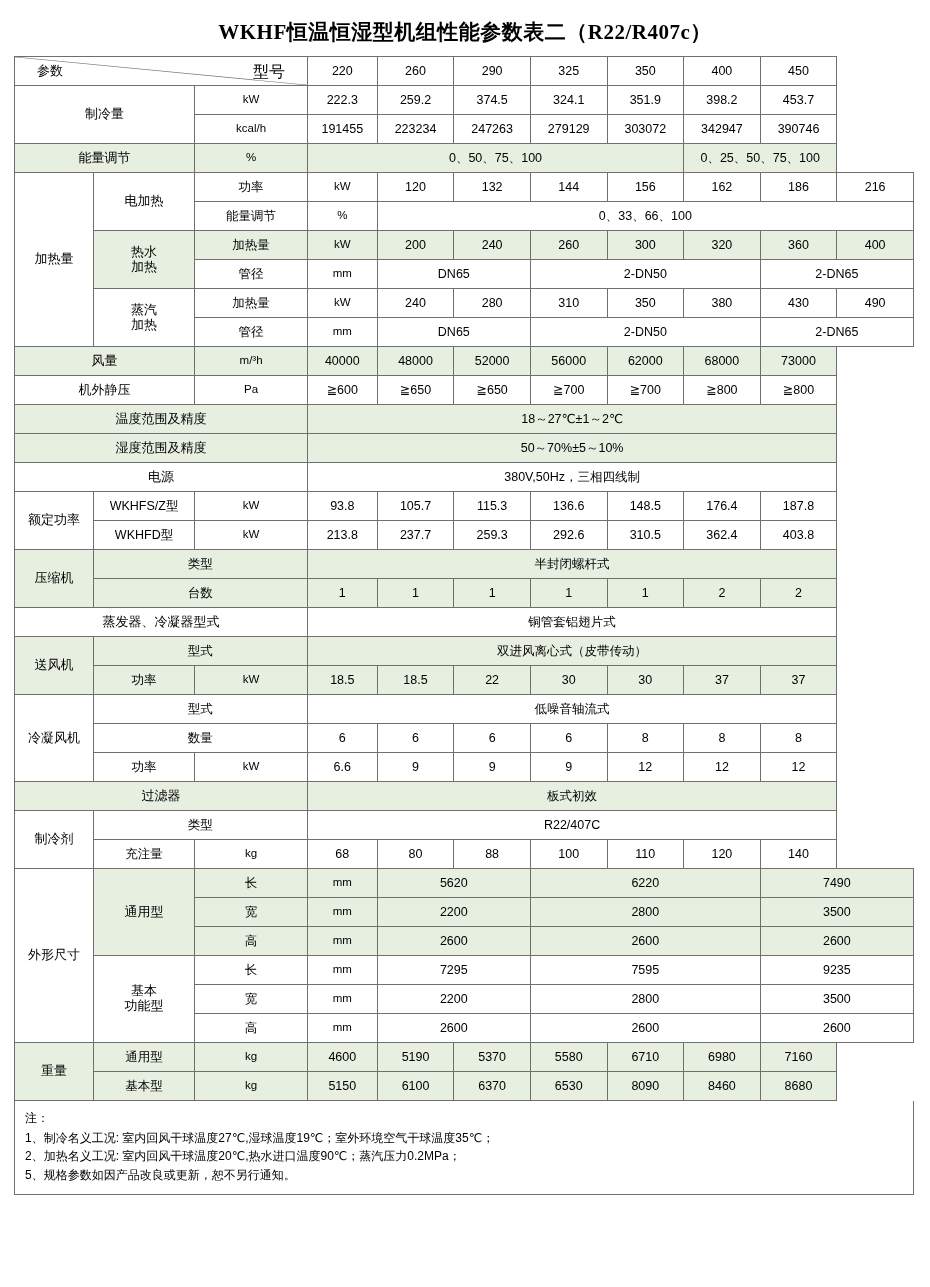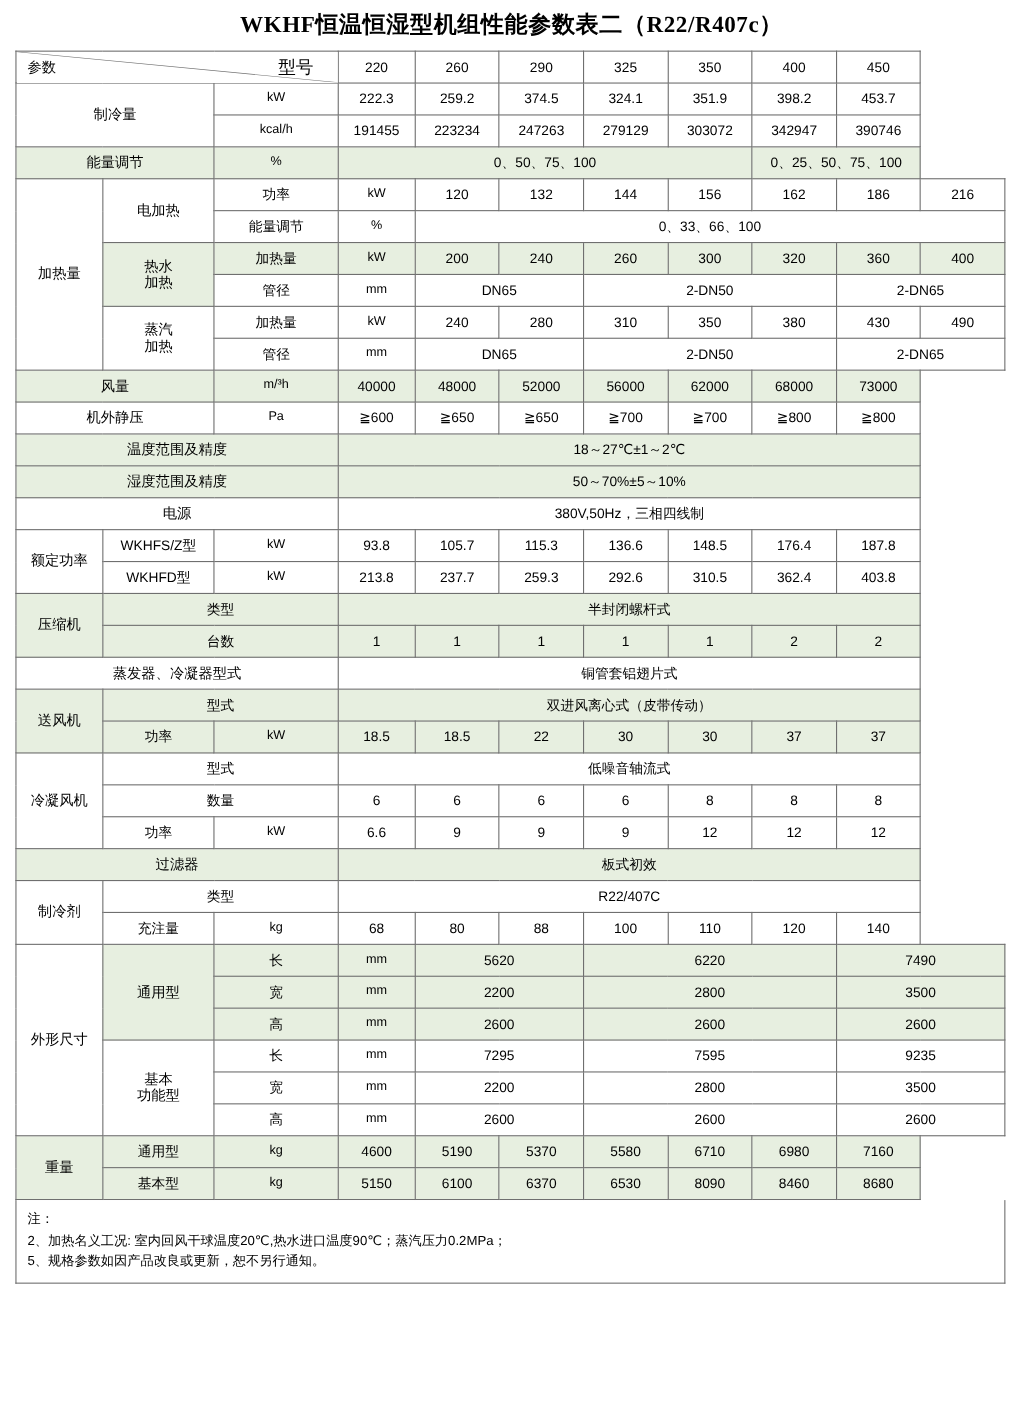--- a/index.html
+++ b/index.html
@@ -3,21 +3,21 @@
 <meta charset="utf-8">
 <style>
   html,body{margin:0;padding:0;}
   body{
     width:930px;
     background:#ffffff;
     font-family:"Liberation Sans","DejaVu Sans",sans-serif;
     color:#000;
     -webkit-font-smoothing:antialiased;
   }
-  .page{width:930px;box-sizing:border-box;padding:2px 14px 6px 14px;}
+  .page{width:930px;box-sizing:border-box;padding:12px 14px 6px 14px;}
   .title{
     text-align:center;
     font-weight:bold;
     font-size:21px;
     letter-spacing:0.5px;
     margin:6px 0 10px 0;
     font-family:"Liberation Serif","DejaVu Serif",serif;
   }
   table.main{
     border-collapse:collapse;
@@ -39,21 +39,21 @@
   .unit{font-size:11.5px;}
   .hdr-diag{
     position:relative;
     height:48px;
     background:#ffffff;
     padding:0;
   }
   .hdr-diag .ln{
     position:absolute;left:0;top:0;width:100%;height:100%;
   }
-  .hdr-diag .p1{position:absolute;left:10px;bottom:6px;font-size:13px;}
+  .hdr-diag .p1{position:absolute;left:22px;bottom:6px;font-size:13px;}
   .hdr-diag .p2{position:absolute;right:22px;top:6px;font-size:16px;}
   .notes{
     width:900px;
     box-sizing:border-box;
     border:1px solid #6f6f6f;
     border-top:none;
     background:#ffffff;
     padding:8px 10px 10px 10px;
     font-size:12px;
     line-height:1.55;
@@ -419,17 +419,18 @@
       <td class="g">8090</td>
       <td class="g">8460</td>
       <td class="g">8680</td>
     </tr>
 
   </tbody>
     </table>
 
   <div class="notes">
     <div class="nt-title">注：</div>
+    <div>1、制冷名义工况: 室内回风干球温度27℃,湿球温度19℃；室外环境空气干球温度35℃；</div>
     <div>2、加热名义工况: 室内回风干球温度20℃,热水进口温度90℃；蒸汽压力0.2MPa；</div>
     <div>5、规格参数如因产品改良或更新，恕不另行通知。</div>
   </div>
 
 </div>
 
 </body></html>

